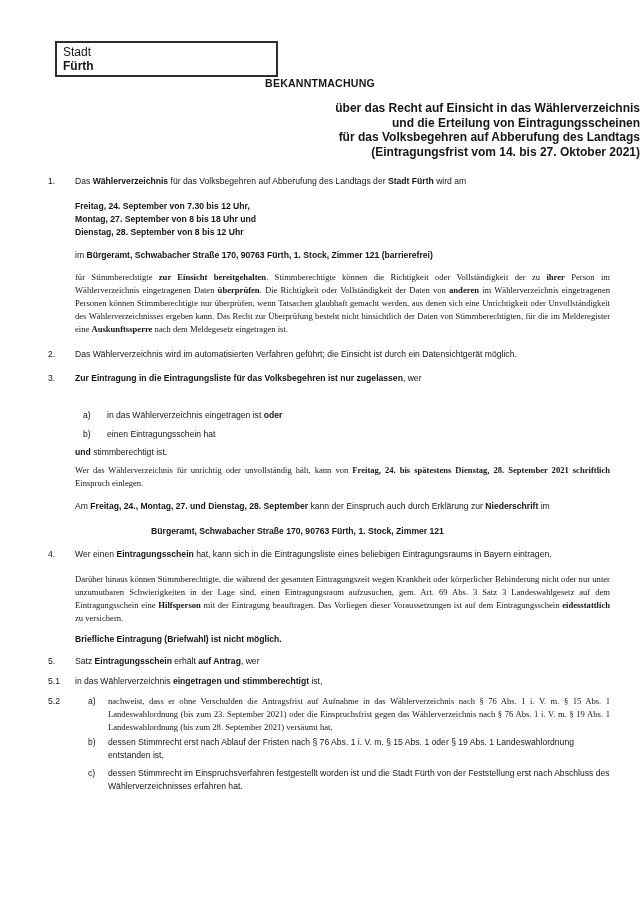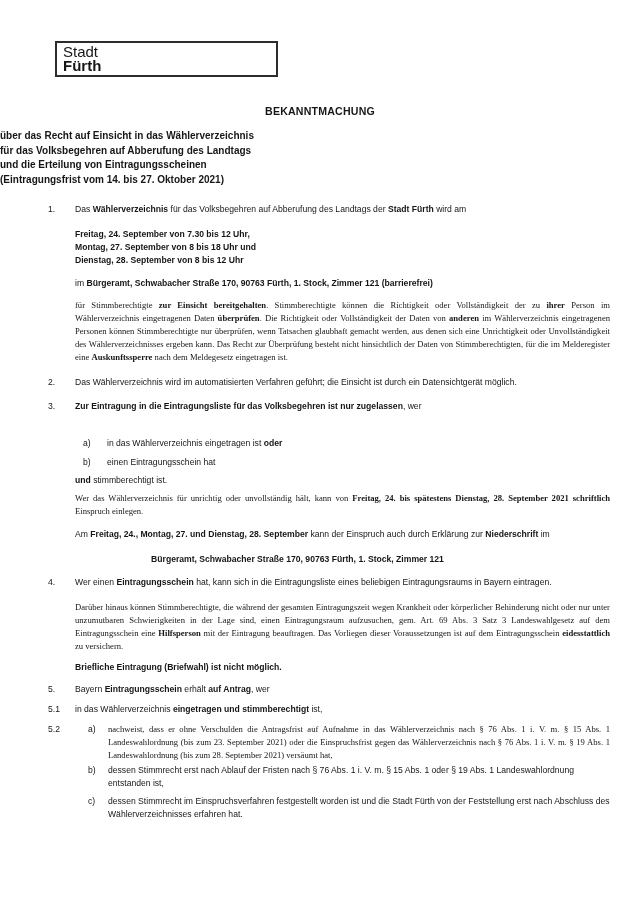--- a/index.html
+++ b/index.html
@@ -6,25 +6,25 @@
   body {
     width:640px; height:905px; background:#ffffff;
     font-family:"Liberation Sans","DejaVu Sans",sans-serif;
     color:#161616;
   }
   .page { position:relative; width:640px; height:905px; background:#ffffff; overflow:hidden; }
 
   .letterhead {
     margin:41px 0 0 55px; width:223px; height:36px;
     border:2px solid #2c2c2c; box-sizing:border-box;
-    padding:2px 6px 0 6px; font-size:15px; line-height:14px;
+    padding:2px 6px 0 6px; font-size:12px; line-height:14px;
   }
 
-  .title { margin-top:28px; font-size:10.6px; font-weight:bold; text-align:center; letter-spacing:0.2px; }
-  .subtitle { margin-top:12px; font-size:10px; font-weight:bold; line-height:14.5px; text-align:left; }
+  .title { font-size:10.6px; font-weight:bold; text-align:center; letter-spacing:0.2px; }
+  .subtitle { margin-top:12px; font-size:12px; font-weight:bold; line-height:14.5px; text-align:right; }
 
   .doc { margin:16px 30px 0 48px; font-size:8.6px; line-height:13px; }
 
   .item { display:flex; align-items:flex-start; }
   .num  { flex:0 0 27px; }
   .ibody { flex:1; min-width:0; }
 
   .sub  { display:flex; margin-left:8px; }
   .sub .lbl { flex:0 0 24px; }
   .sub2 { display:flex; margin-left:13px; }
@@ -49,22 +49,22 @@
 
   <div class="letterhead">
     <div>Stadt</div>
     <div class="bold">Fürth</div>
   </div>
 
   <div class="title">BEKANNTMACHUNG</div>
 
   <div class="subtitle">
     <div>über das Recht auf Einsicht in das Wählerverzeichnis</div>
+    <div>und die Erteilung von Eintragungsscheinen</div>
     <div>für das Volksbegehren auf Abberufung des Landtags</div>
-    <div>und die Erteilung von Eintragungsscheinen</div>
     <div>(Eintragungsfrist vom 14. bis 27. Oktober 2021)</div>
   </div>
 
   <div class="doc">
 
     <div class="item">
       <div class="num">1.</div>
       <div class="ibody">
         <div class="mb12"><span>Das </span><b>Wählerverzeichnis</b><span> für das Volksbegehren auf Abberufung des Landtags der </span><b>Stadt Fürth</b><span> wird am</span></div>
         <div class="bold mb10">
@@ -108,21 +108,21 @@
       <div class="ibody">
         <div class="mb12"><span>Wer einen </span><b>Eintragungsschein</b><span> hat, kann sich in die Eintragungsliste eines beliebigen Eintragungsraums in Bayern eintragen.</span></div>
         <div class="just mb13"><span>Darüber hinaus können Stimmberechtigte, die während der gesamten Eintragungszeit wegen Krankheit oder körperlicher Behinderung nicht oder nur unter unzumutbaren Schwierigkeiten in der Lage sind, einen Eintragungsraum aufzusuchen, gem. Art. 69 Abs. 3 Satz 3 Landeswahlgesetz auf dem Eintragungsschein eine </span><b>Hilfsperson</b><span> mit der Eintragung beauftragen. Das Vorliegen dieser Voraussetzungen ist auf dem Eintragungsschein </span><b>eidesstattlich</b><span> zu versichern.</span></div>
         <div class="bold mb9">Briefliche Eintragung (Briefwahl) ist nicht möglich.</div>
       </div>
     </div>
 
     <div class="item">
       <div class="num">5.</div>
       <div class="ibody">
-        <div class="mb7"><span>Bayern </span><b>Eintragungsschein</b><span> erhält </span><b>auf Antrag</b><span>, wer</span></div>
+        <div class="mb7"><span>Satz </span><b>Eintragungsschein</b><span> erhält </span><b>auf Antrag</b><span>, wer</span></div>
       </div>
     </div>
 
     <div class="item">
       <div class="num">5.1</div>
       <div class="ibody">
         <div class="mb7"><span>in das Wählerverzeichnis </span><b>eingetragen und stimmberechtigt</b><span> ist,</span></div>
       </div>
     </div>
 

